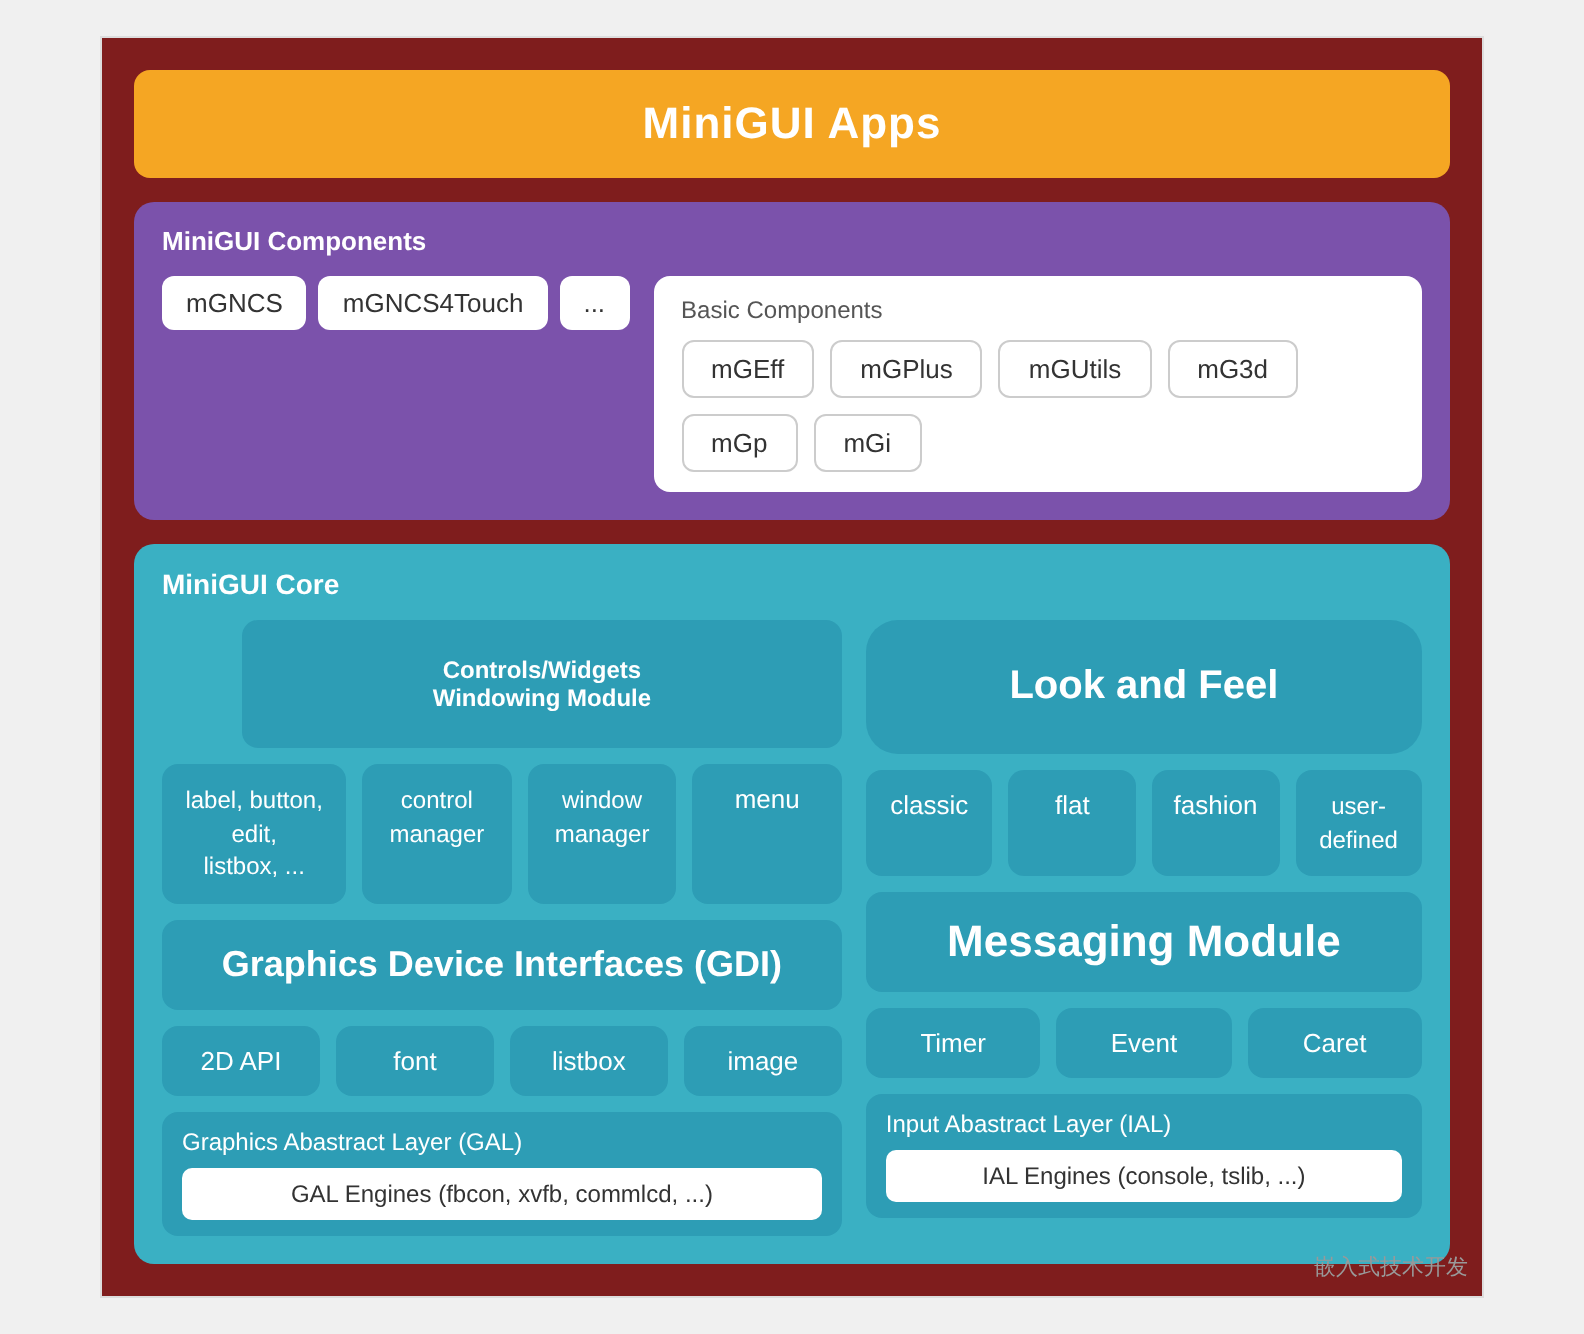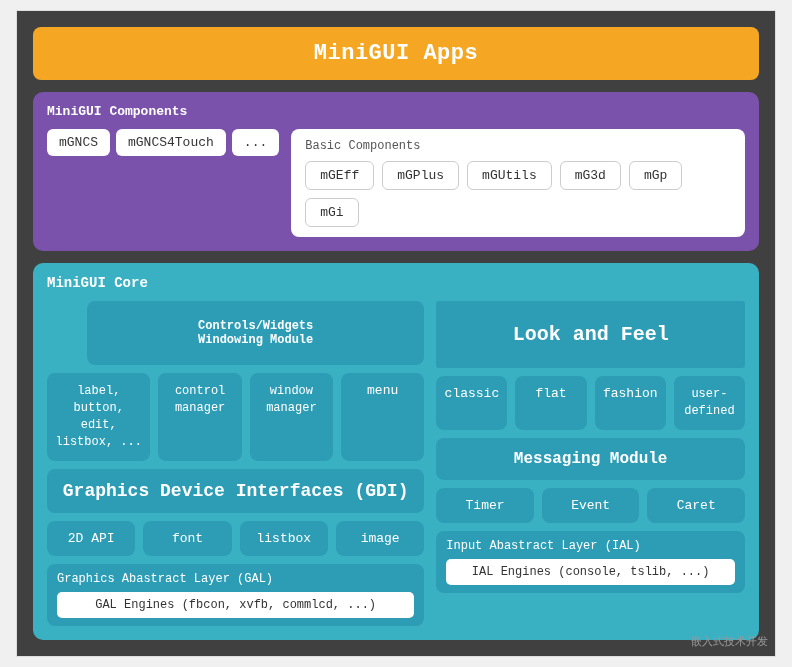--- a/index.html
+++ b/index.html
@@ -6,25 +6,24 @@
     body {
       font-family: Arial, sans-serif;
       background: #f0f0f0;
       width: 792px;
       min-height: 667px;
       display: flex;
       align-items: center;
       justify-content: center;
     }
     .diagram-container {
-      width: 760px;
+      width: 692px;
       padding: 16px;
-      background: #404040;
+      background: #7f1d1d;
       border: 1px solid #ddd;
-      font-family: Liberation Mono, monospace;
     }
 
     
     .apps-bar {
       background: #f5a623;
       border-radius: 8px;
       text-align: center;
       padding: 14px 0;
       margin-bottom: 12px;
     }
@@ -176,35 +175,35 @@
       background: white;
       border-radius: 5px;
       padding: 6px 10px;
       font-size: 12px;
       color: #333;
       text-align: center;
     }
 
     .look-feel-box {
       background: #2d9db5;
-      border-radius: 3px;
+      border-radius: 16px;
       padding: 22px 32px;
       text-align: center;
       color: white;
       font-size: 20px;
       font-weight: bold;
     }
 
     .messaging-box {
       background: #2d9db5;
       border-radius: 8px;
       padding: 12px 14px;
       text-align: center;
       color: white;
-      font-size: 16px;
+      font-size: 22px;
       font-weight: bold;
     }
 
     .label-multiline {
       font-size: 12px;
       line-height: 1.4;
     }
 
     .watermark {
       position: absolute;

